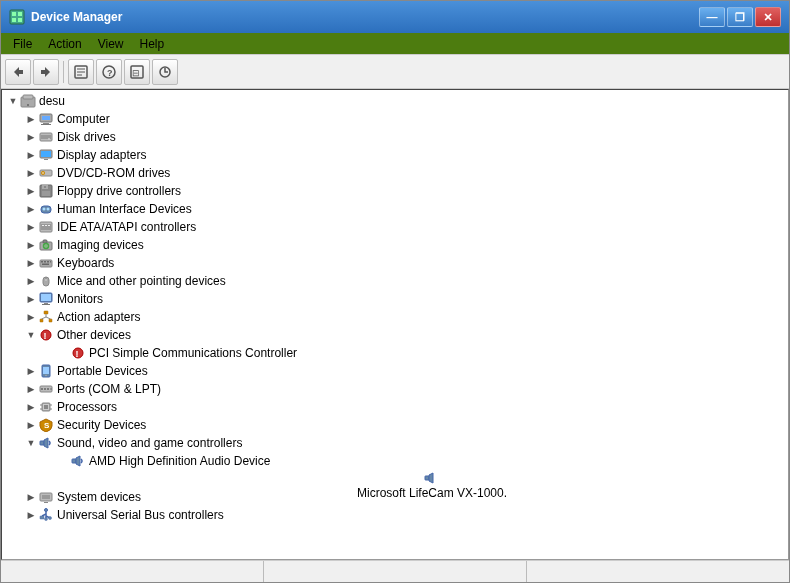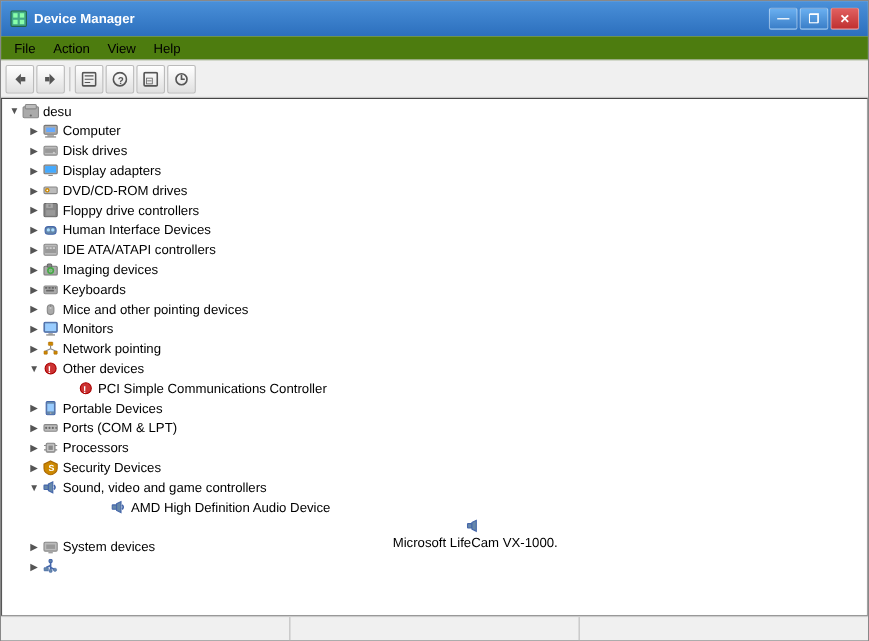--- a/index.html
+++ b/index.html
@@ -420,21 +420,21 @@
         <span class="item-icon">
           <svg width="14" height="14" viewBox="0 0 14 14">
             <rect x="5" y="1" width="4" height="3" rx="0.5" fill="#c80" stroke="#a60" stroke-width="0.5"></rect>
             <rect x="1" y="9" width="3" height="3" rx="0.5" fill="#c80" stroke="#a60" stroke-width="0.5"></rect>
             <rect x="10" y="9" width="3" height="3" rx="0.5" fill="#c80" stroke="#a60" stroke-width="0.5"></rect>
             <line x1="7" y1="4" x2="7" y2="7" stroke="#888" stroke-width="1"></line>
             <line x1="7" y1="7" x2="2.5" y2="9" stroke="#888" stroke-width="1"></line>
             <line x1="7" y1="7" x2="11.5" y2="9" stroke="#888" stroke-width="1"></line>
           </svg>
         </span>
-        <span class="item-label">Network pointing</span>
+        <span class="item-label">Action adapters</span>
       </div>
 
       <div class="tree-item" style="padding-left:22px;">
         <span class="expand-btn">▼</span>
         <span class="item-icon">
           <svg width="14" height="14" viewBox="0 0 14 14">
             <circle cx="7" cy="7" r="5" fill="#c33" stroke="#a00" stroke-width="1"></circle>
             <text x="4.5" y="11" font-size="9" fill="white" font-weight="bold">!</text>
           </svg>
         </span>
@@ -510,21 +510,21 @@
         <span class="item-icon">
           <svg width="14" height="14" viewBox="0 0 14 14">
             <rect x="1" y="5" width="4" height="4" rx="0.5" fill="#68a" stroke="#46a" stroke-width="1"></rect>
             <path d="M5 4 L9 2 L9 12 L5 10 Z" fill="#68a" stroke="#46a" stroke-width="1"></path>
             <path d="M10 5 Q12 7 10 9" fill="none" stroke="#46a" stroke-width="1.5"></path>
           </svg>
         </span>
         <span class="item-label">Sound, video and game controllers</span>
       </div>
 
-      <div class="tree-item" style="padding-left:84px;">
+      <div class="tree-item" style="padding-left:54px;">
         <span class="expand-placeholder"></span>
         <span class="item-icon">
           <svg width="14" height="14" viewBox="0 0 14 14">
             <rect x="1" y="5" width="4" height="4" rx="0.5" fill="#68a" stroke="#46a" stroke-width="1"></rect>
             <path d="M5 4 L9 2 L9 12 L5 10 Z" fill="#68a" stroke="#46a" stroke-width="1"></path>
             <path d="M10 5 Q12 7 10 9" fill="none" stroke="#46a" stroke-width="1.5"></path>
           </svg>
         </span>
         <span class="item-label">AMD High Definition Audio Device</span>
       </div>
@@ -558,20 +558,21 @@
           <svg width="14" height="14" viewBox="0 0 14 14">
             <circle cx="7" cy="2" r="1.5" fill="#68a" stroke="#46a" stroke-width="1"></circle>
             <line x1="7" y1="3.5" x2="7" y2="10" stroke="#46a" stroke-width="1.5"></line>
             <line x1="7" y1="6" x2="3" y2="8" stroke="#46a" stroke-width="1.5"></line>
             <line x1="7" y1="8" x2="11" y2="10" stroke="#46a" stroke-width="1.5"></line>
             <rect x="1" y="8" width="4" height="3" rx="0.5" fill="#68a" stroke="#46a" stroke-width="0.5"></rect>
             <circle cx="11" cy="10" r="1.5" fill="#68a" stroke="#46a" stroke-width="0.5"></circle>
             <circle cx="7" cy="11" r="1.5" fill="#68a" stroke="#46a" stroke-width="0.5"></circle>
           </svg>
         </span>
+        <span class="item-label">Universal Serial Bus controllers</span>
       </div>
 
     </div>
   </div>
 
   <div class="status-bar">
     <div class="status-pane"></div>
     <div class="status-pane"></div>
     <div class="status-pane" style="border-right:none;"></div>
   </div>

